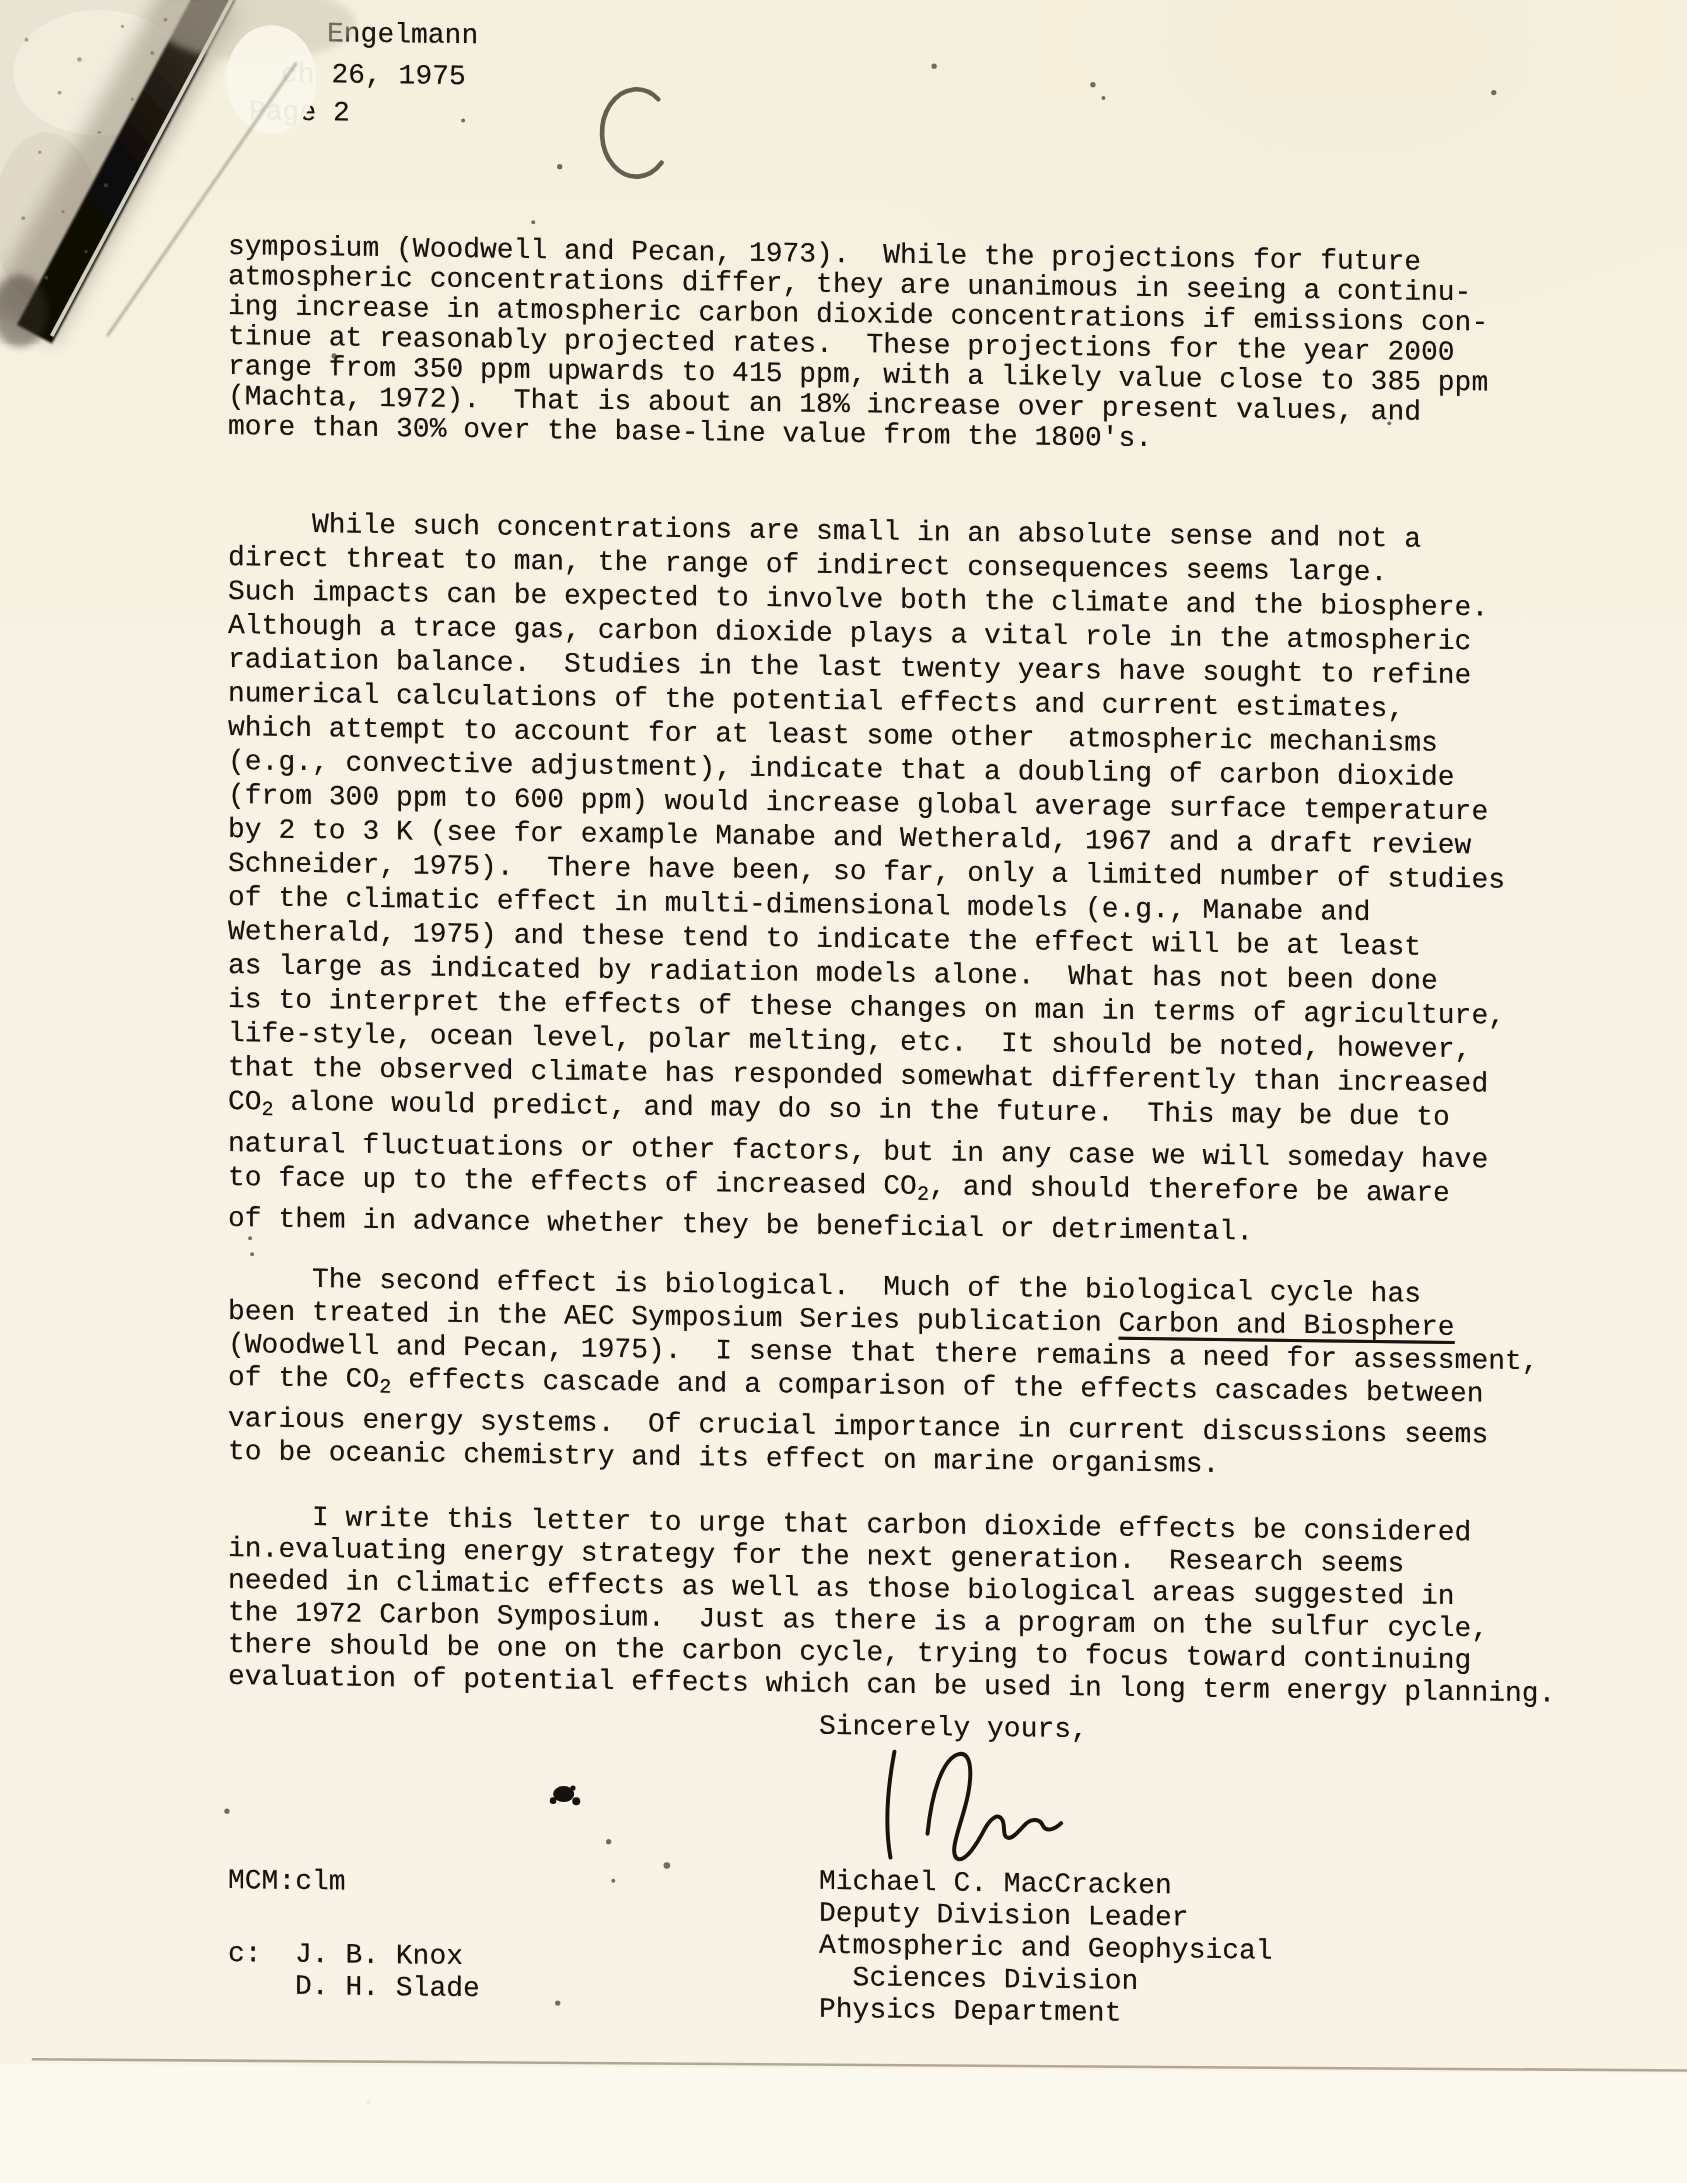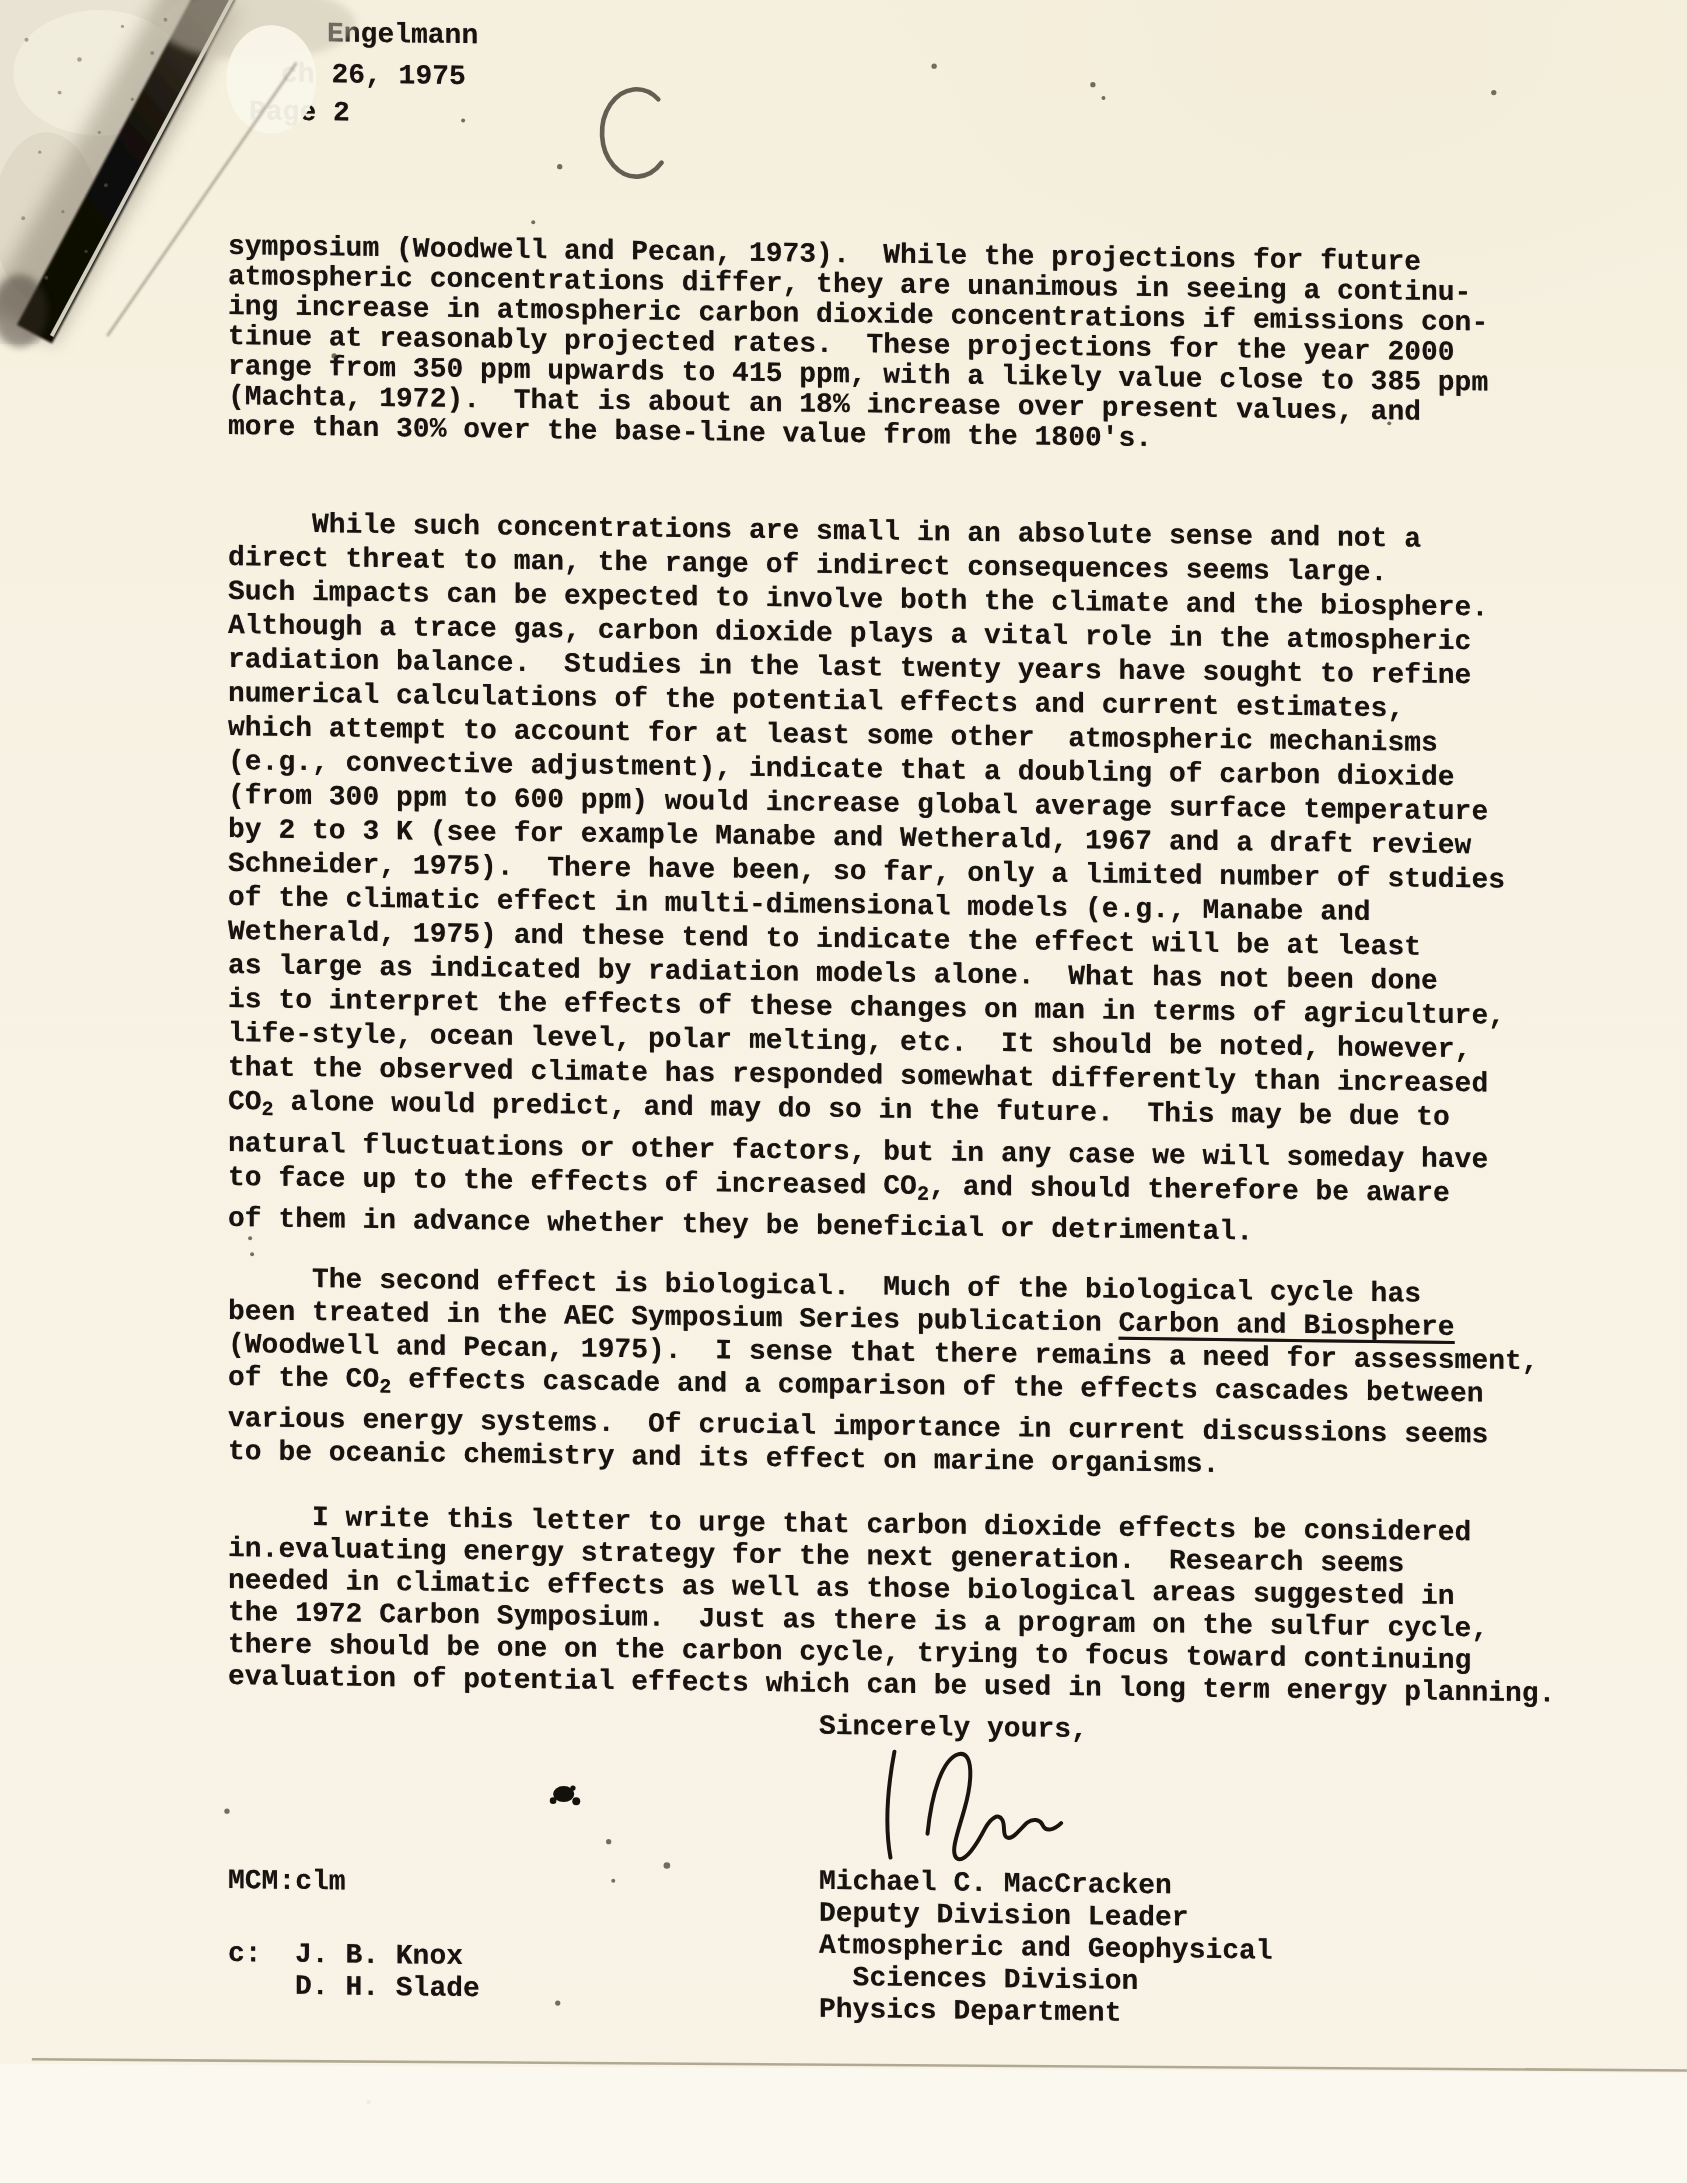--- a/index.html
+++ b/index.html
@@ -2,21 +2,21 @@
 <html style="font-size:10.6px"><head>
 <meta charset="utf-8">
 <style>
   html,body{margin:0;padding:0;background:#777;}
   .page{
     position:relative;width:1687px;height:2183px;overflow:hidden;
     background:
       radial-gradient(ellipse 992px 595px at 80% 2%, #f3edda 0%, rgba(243,237,218,0) 55%),
       linear-gradient(180deg,#f5efdd 0%,#f7f2e3 35%,#f8f3e6 100%);
     font-family:"Liberation Mono","DejaVu Sans Mono",monospace;
-    font-weight:700;color:#171310;
+    font-weight:400;color:#171310;
   }
   .typed{position:absolute;inset:0;transform:skewY(0.75deg);transform-origin:0 0;}
   .line{white-space:pre;font-size:28px;line-height:32px;text-shadow:0 0 0.7px rgba(23,18,12,.55);}
   .hdr-line{position:absolute;white-space:pre;font-size:28px;line-height:32px;text-shadow:0 0 0.7px rgba(23,18,12,.55);}
   .hdr-recipient{left:327px;top:14px;}
   .hdr-date{left:281px;top:55px;}
   .hdr-page{left:249px;top:93px;}
   .letter-body{position:absolute;left:228px;top:229px;width:1396px;}
   .para{position:absolute;left:0;}
   .para.p1{top:0;}       .para.p1 .line{line-height:30px;}

